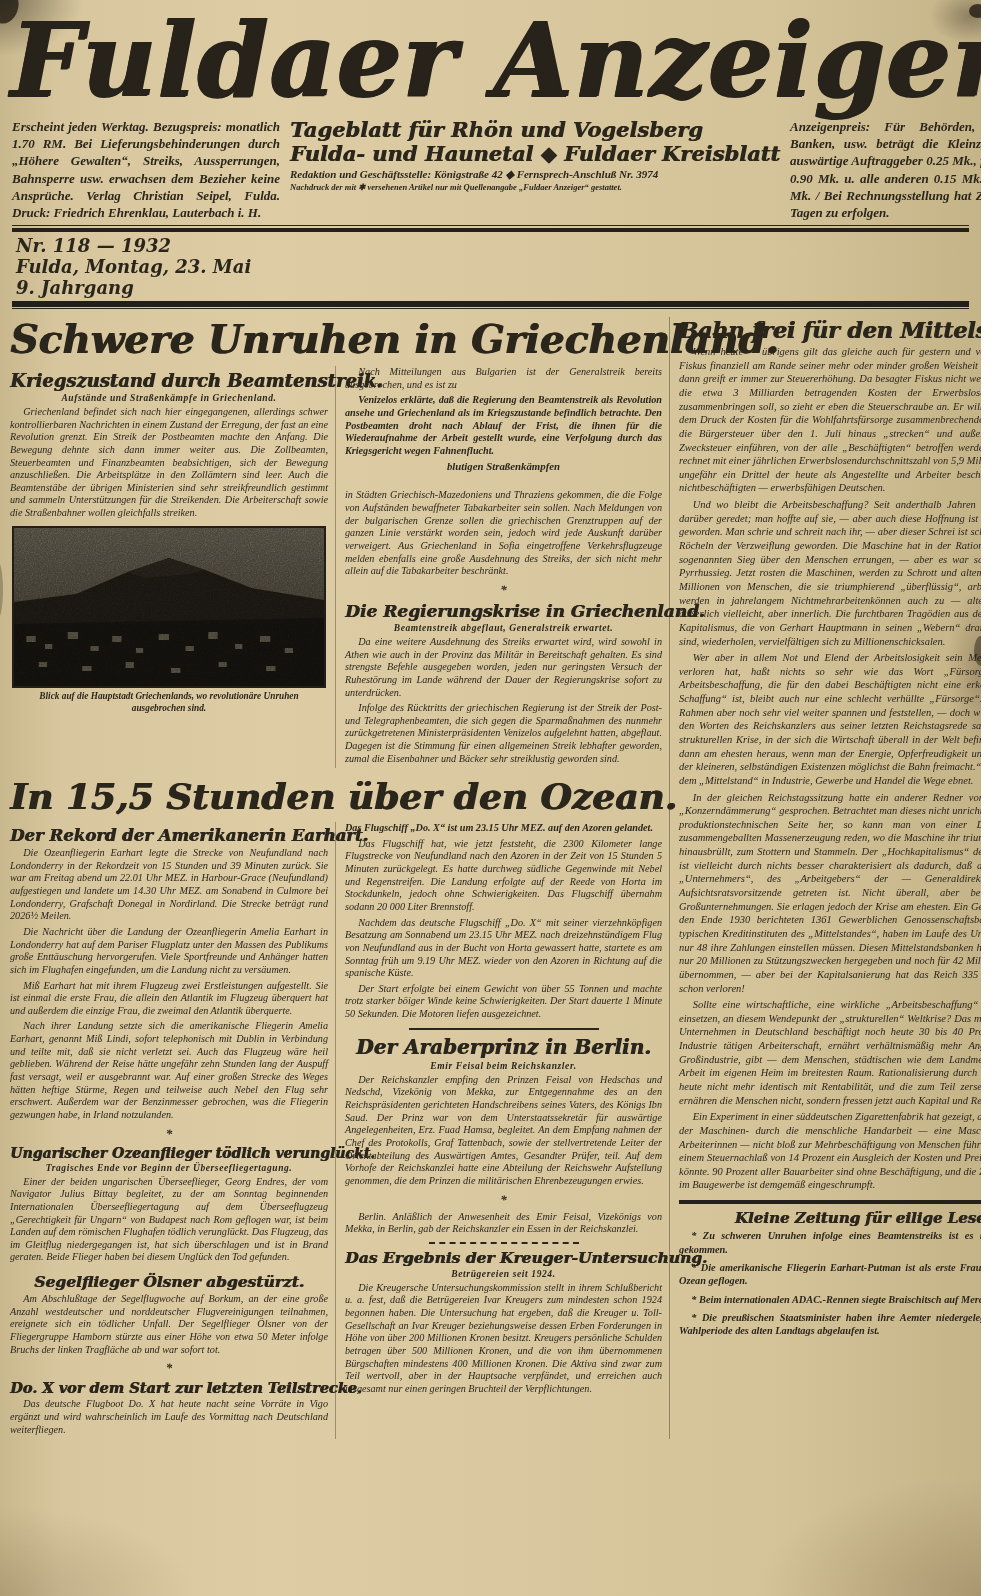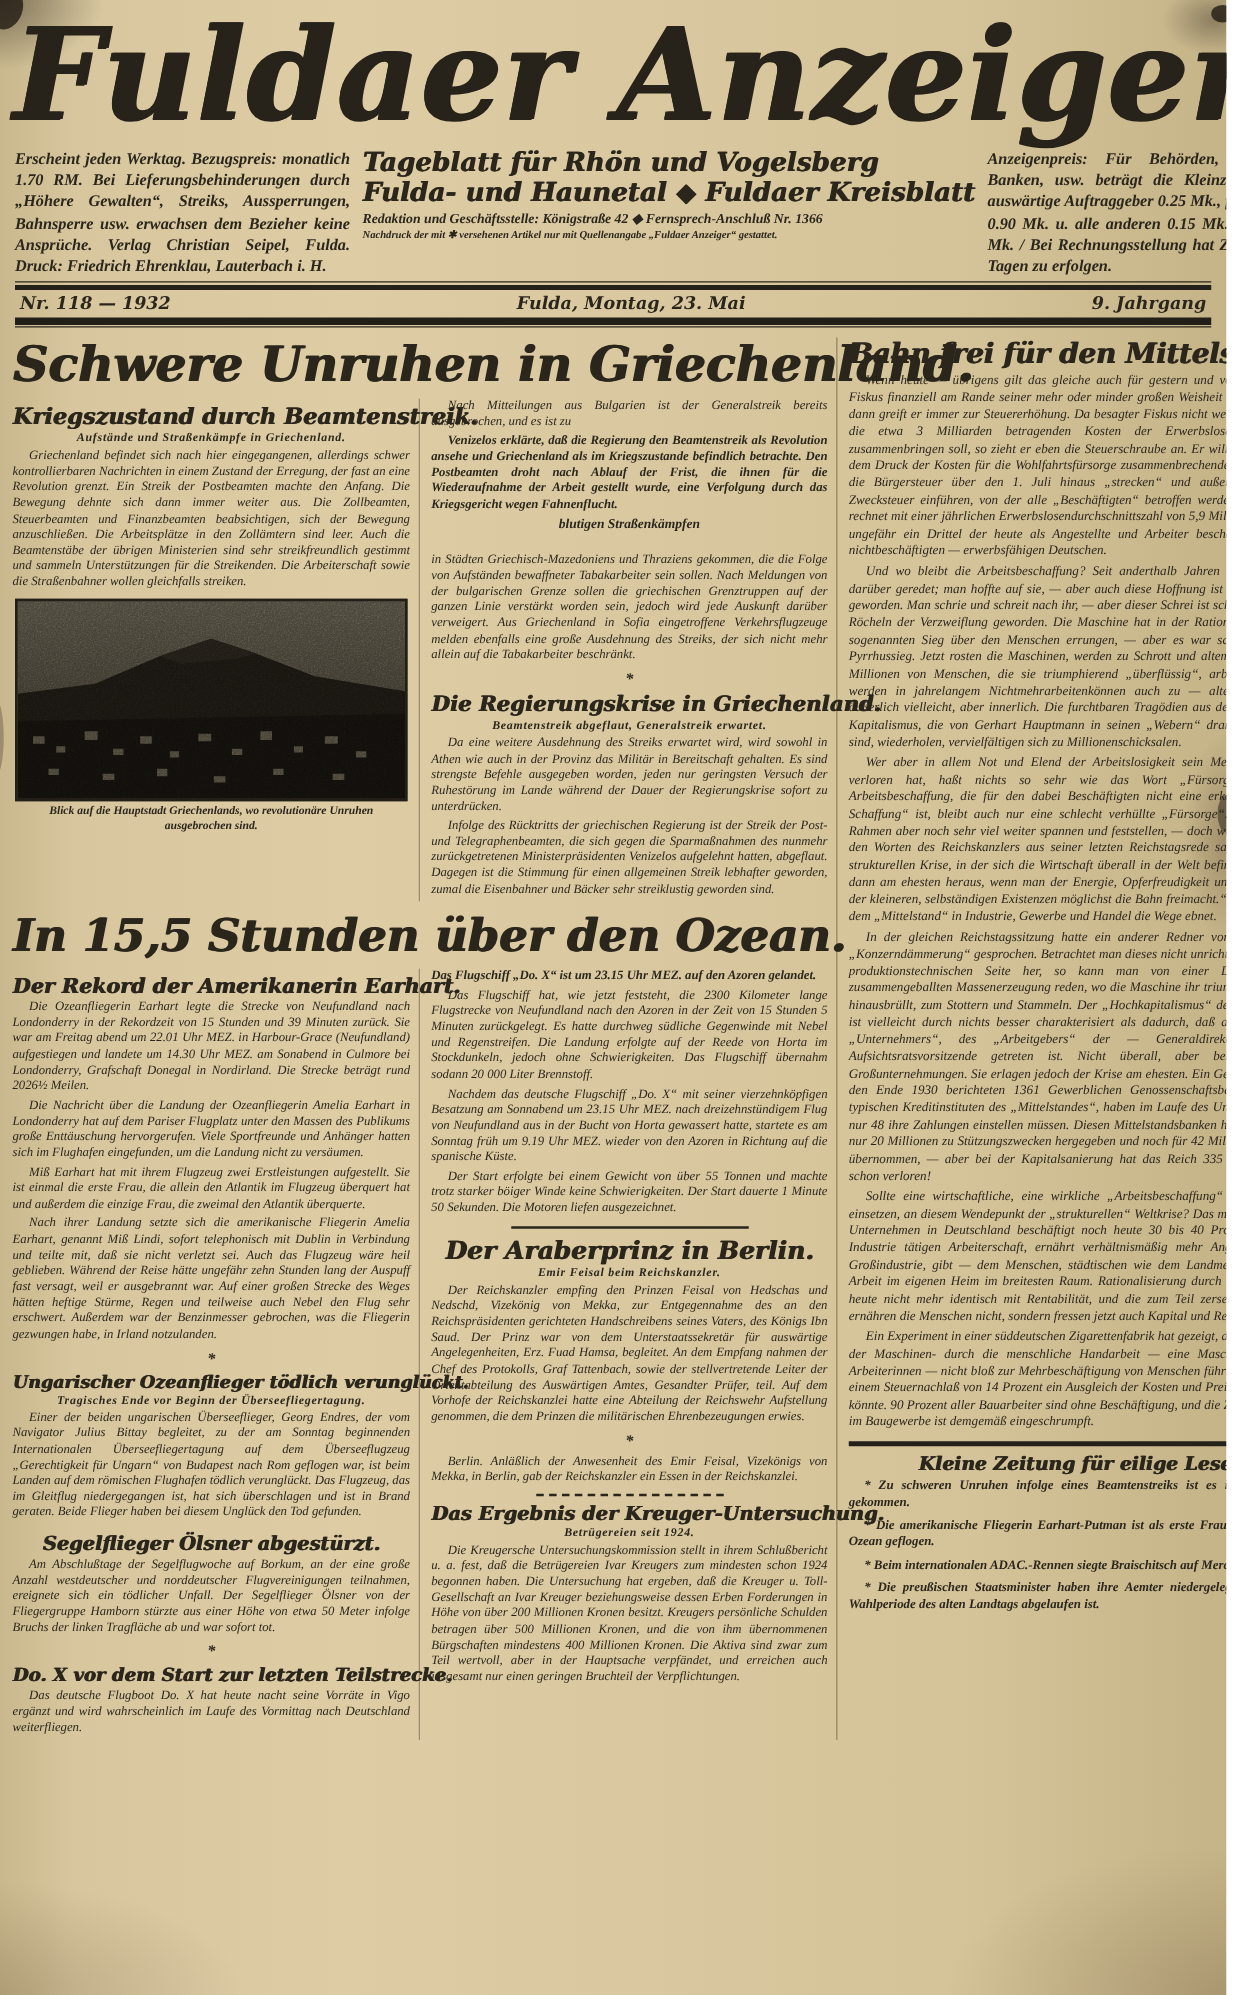--- a/index.html
+++ b/index.html
@@ -35,21 +35,21 @@
   .infobox.right{width:300px;flex:none;}
   .infocenter{flex:1;text-align:left;}
   .sub1,.sub2{font-family:"DejaVu Serif",serif;font-weight:bold;font-size:21px;line-height:1.15;
     white-space:nowrap;text-shadow:.7px 0 0 currentColor;}
   .sub3{font-weight:bold;font-size:11px;margin-top:2px;white-space:nowrap;}
   .sub4{font-weight:bold;font-size:8.5px;margin-top:1px;white-space:nowrap;}
   .rule{border:0;margin:0 2px;}
   .rule.thin{border-top:1.5px solid #2b261c;margin-bottom:2px;}
   .rule.thick{border-top:4px solid #24201a;}
   .dateline{display:flex;justify-content:space-between;align-items:baseline;
-    font-family:"DejaVu Serif",serif;font-weight:bold;font-size:14px;padding:3px 6px;}
+    font-family:"DejaVu Serif",serif;font-weight:bold;font-size:18px;padding:3px 6px;flex-direction:column;}
   .dl-wrap{position:relative;}
   .rule.xthick{border-top:6px solid #221e18;margin-bottom:1px;}
   .rule.xthin{border-top:1.5px solid #2b261c;}
 
   main.body-cols{display:flex;padding:8px 8px 0 10px;}
   .main-left{width:652px;flex:none;border-right:1px solid rgba(60,48,28,.45);padding-right:7px;}
   .right-col{flex:1;padding-left:9px;}
 
   .head-xl{font-family:"DejaVu Serif",serif;font-weight:bold;text-align:center;
     margin:2px 0 6px 0;white-space:nowrap;text-shadow:1.2px 0 0 currentColor;}
@@ -86,21 +86,21 @@
   <div class="smudge s4"></div>
 
   <header>
     <h1 class="masthead">Fuldaer Anzeiger</h1>
 
     <div class="infobar">
       <div class="infobox left">Erscheint jeden Werktag. Bezugspreis: monatlich 1.70 RM. Bei Lieferungsbehinderungen durch „Höhere Gewalten“, Streiks, Aussperrungen, Bahnsperre usw. erwachsen dem Bezieher keine Ansprüche. Verlag Christian Seipel, Fulda. Druck: Friedrich Ehrenklau, Lauterbach i. H.</div>
       <div class="infocenter">
         <div class="sub1">Tageblatt für Rhön und Vogelsberg</div>
         <div class="sub2">Fulda- und Haunetal ◆ Fuldaer Kreisblatt</div>
-        <div class="sub3">Redaktion und Geschäftsstelle: Königstraße 42 ◆ Fernsprech-Anschluß Nr. 1366</div>
+        <div class="sub3">Redaktion und Geschäftsstelle: Königstraße 42 ◆ Fernsprech-Anschluß Nr. 3974</div>
         <div class="sub4">Nachdruck der mit ✱ versehenen Artikel nur mit Quellenangabe „Fuldaer Anzeiger“ gestattet.</div>
       </div>
       <div class="infobox right">Anzeigenpreis: Für Behörden, Genossenschaften, Banken, usw. beträgt die Kleinzeile 0.30 Mk., für auswärtige Auftraggeber 0.25 Mk., für die Reklamezeile 0.90 Mk. u. alle anderen 0.15 Mk., Reklamezeile 0.60 Mk. / Bei Rechnungsstellung hat Zahlung innerhalb 8 Tagen zu erfolgen.</div>
     </div>
 
     <div class="rule thin"></div>
     <div class="rule thick"></div>
     <div class="dl-wrap">
       <div class="dateline">
         <span>Nr. 118 — 1932</span>

